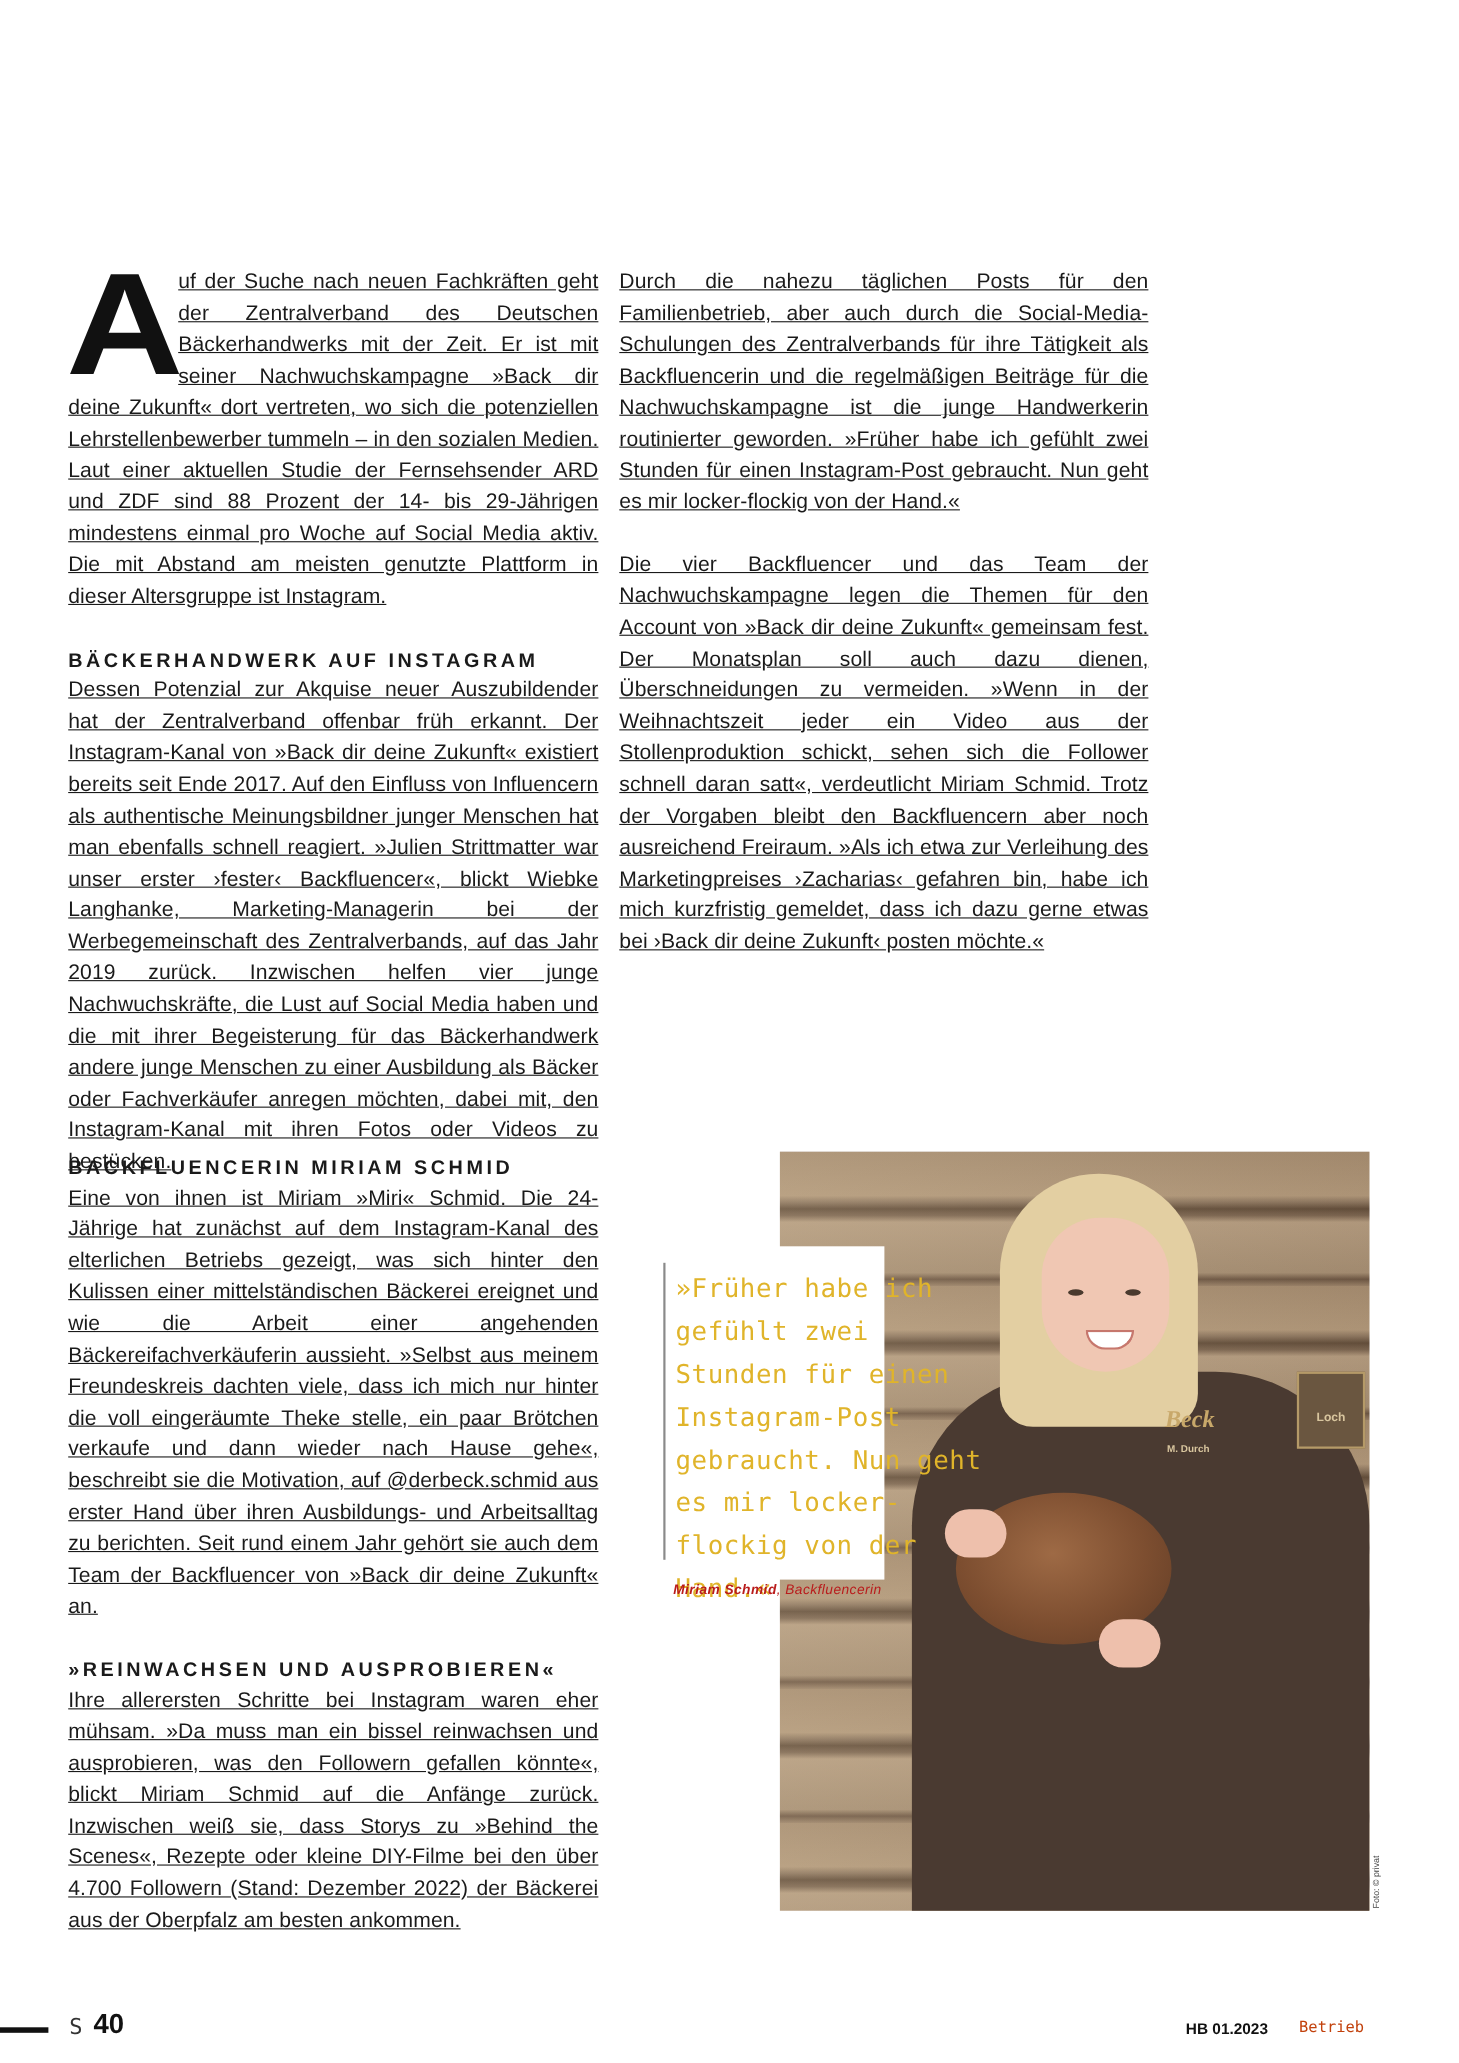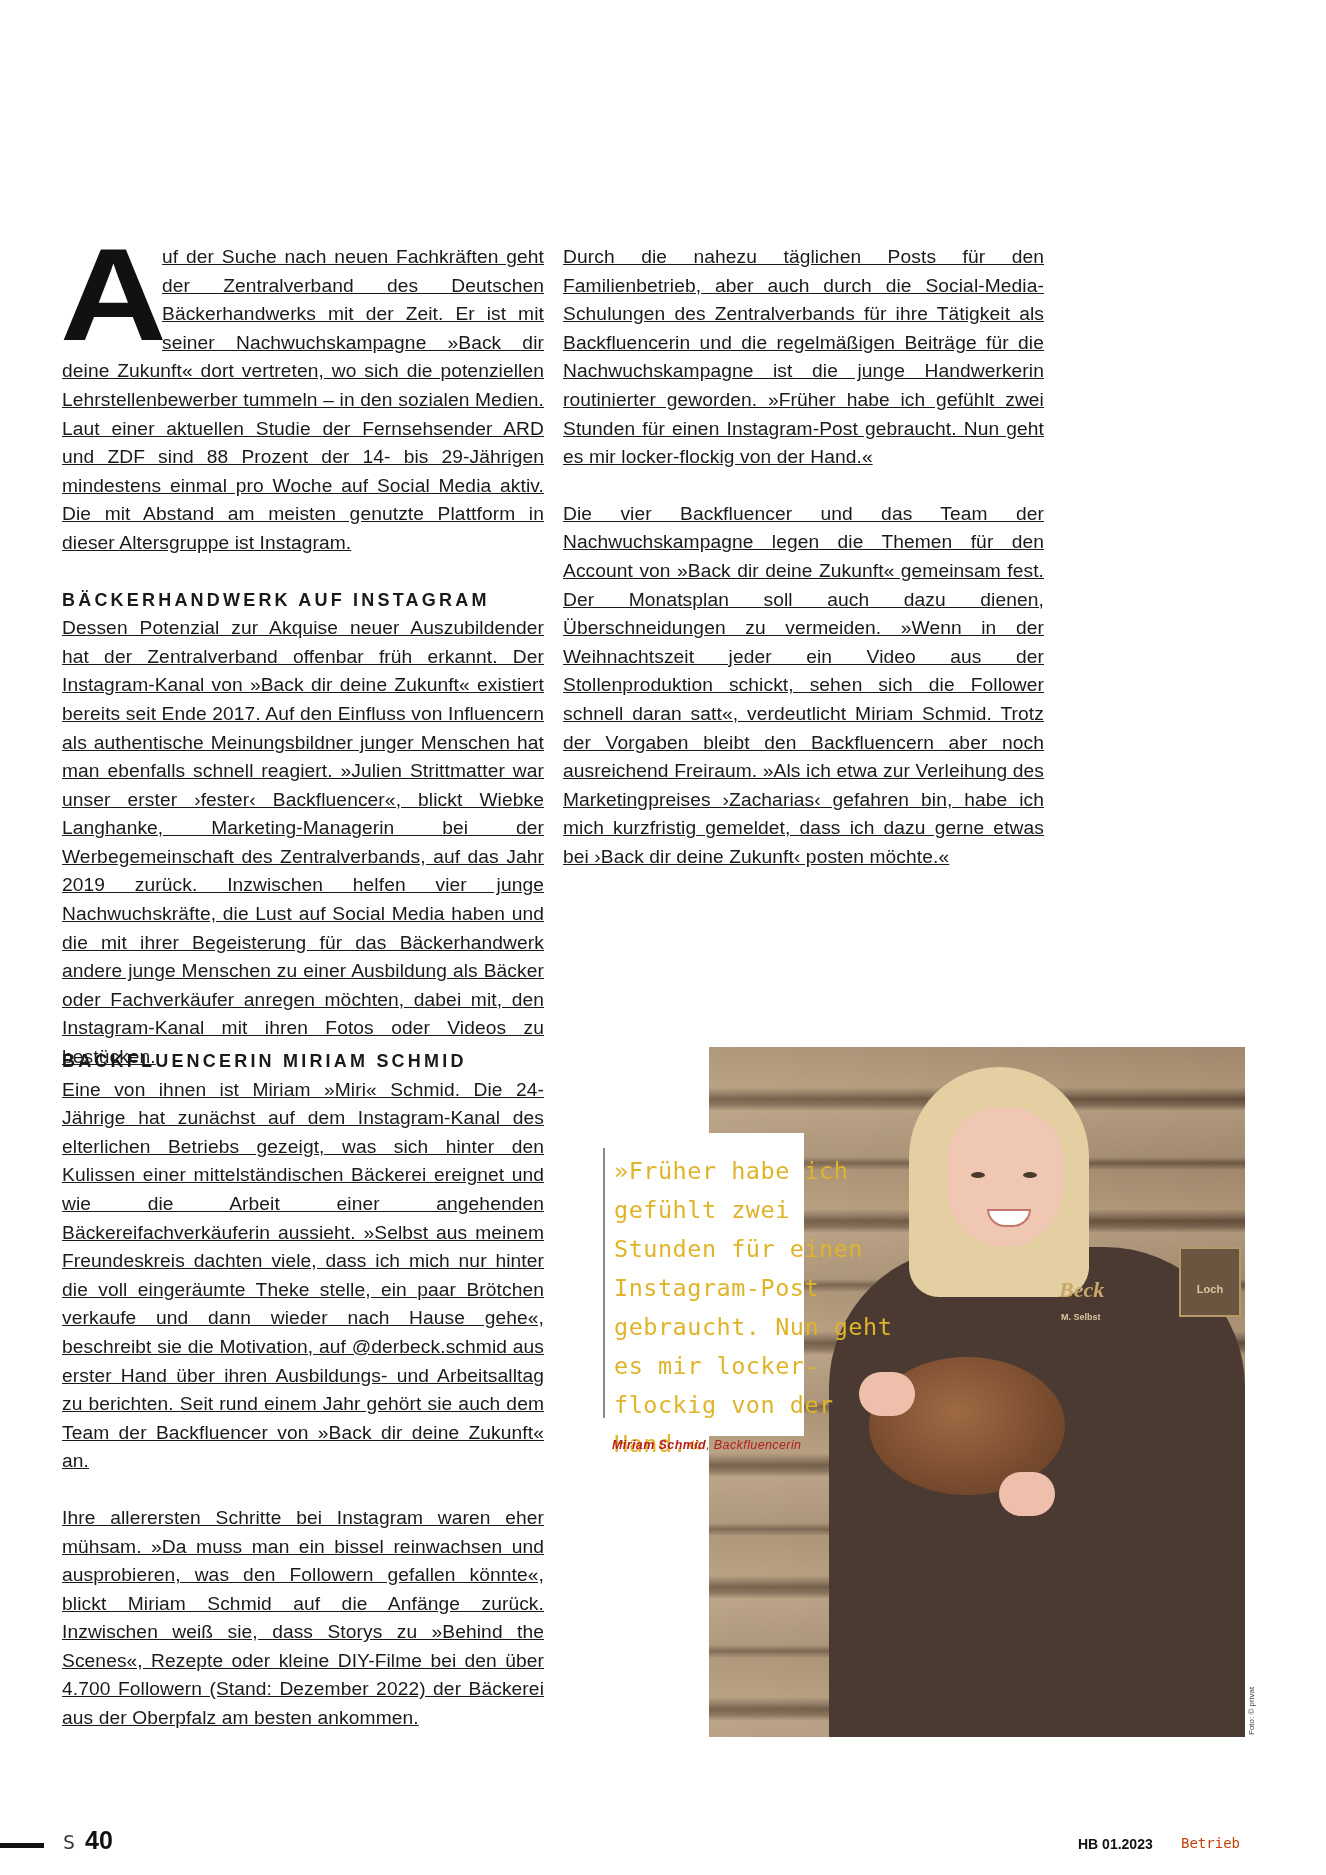--- a/index.html
+++ b/index.html
@@ -152,39 +152,40 @@
   <p>uf der Suche nach neuen Fachkräften geht der Zentralverband des Deutschen Bäckerhandwerks mit der Zeit. Er ist mit seiner Nachwuchskampagne »Back dir deine Zukunft« dort vertreten, wo sich die potenziellen Lehrstellenbewerber tummeln – in den sozialen Medien. Laut einer aktuellen Studie der Fernsehsender ARD und ZDF sind 88 Prozent der 14- bis 29-Jährigen mindestens einmal pro Woche auf Social Media aktiv. Die mit Abstand am meisten genutzte Plattform in dieser Altersgruppe ist Instagram.</p>
   <div class="gap"></div>
   <h2 class="heading">Bäckerhandwerk auf Instagram</h2>
   <p>Dessen Potenzial zur Akquise neuer Auszubildender hat der Zentralverband offenbar früh erkannt. Der Instagram-Kanal von »Back dir deine Zukunft« existiert bereits seit Ende 2017. Auf den Einfluss von Influencern als authentische Meinungsbildner junger Menschen hat man ebenfalls schnell reagiert. »Julien Strittmatter war unser erster ›fester‹ Backfluencer«, blickt Wiebke Langhanke, Marketing-Managerin bei der Werbegemeinschaft des Zentralverbands, auf das Jahr 2019 zurück. Inzwischen helfen vier junge Nachwuchskräfte, die Lust auf Social Media haben und die mit ihrer Begeisterung für das Bäckerhandwerk andere junge Menschen zu einer Ausbildung als Bäcker oder Fachverkäufer anregen möchten, dabei mit, den Instagram-Kanal mit ihren Fotos oder Videos zu bestücken.</p>
 </div>
 
 <div class="col col-left-bottom">
   <h2 class="heading">Backfluencerin Miriam Schmid</h2>
   <p>Eine von ihnen ist Miriam »Miri« Schmid. Die 24-Jährige hat zunächst auf dem Instagram-Kanal des elterlichen Betriebs gezeigt, was sich hinter den Kulissen einer mittelständischen Bäckerei ereignet und wie die Arbeit einer angehenden Bäckereifachverkäuferin aussieht. »Selbst aus meinem Freundeskreis dachten viele, dass ich mich nur hinter die voll eingeräumte Theke stelle, ein paar Brötchen verkaufe und dann wieder nach Hause gehe«, beschreibt sie die Motivation, auf @derbeck.schmid aus erster Hand über ihren Ausbildungs- und Arbeitsalltag zu berichten. Seit rund einem Jahr gehört sie auch dem Team der Backfluencer von »Back dir deine Zukunft« an.</p>
   <div class="gap"></div>
+  <h2 class="heading">»Reinwachsen und ausprobieren«</h2>
   <p>Ihre allerersten Schritte bei Instagram waren eher mühsam. »Da muss man ein bissel reinwachsen und ausprobieren, was den Followern gefallen könnte«, blickt Miriam Schmid auf die Anfänge zurück. Inzwischen weiß sie, dass Storys zu »Behind the Scenes«, Rezepte oder kleine DIY-Filme bei den über 4.700 Followern (Stand: Dezember 2022) der Bäckerei aus der Oberpfalz am besten ankommen.</p>
 </div>
 
 <div class="col col-right">
   <p>Durch die nahezu täglichen Posts für den Familienbetrieb, aber auch durch die Social-Media-Schulungen des Zentralverbands für ihre Tätigkeit als Backfluencerin und die regelmäßigen Beiträge für die Nachwuchskampagne ist die junge Handwerkerin routinierter geworden. »Früher habe ich gefühlt zwei Stunden für einen Instagram-Post gebraucht. Nun geht es mir locker-flockig von der Hand.«</p>
   <div class="gap"></div>
   <p>Die vier Backfluencer und das Team der Nachwuchskampagne legen die Themen für den Account von »Back dir deine Zukunft« gemeinsam fest. Der Monatsplan soll auch dazu dienen, Überschneidungen zu vermeiden. »Wenn in der Weihnachtszeit jeder ein Video aus der Stollenproduktion schickt, sehen sich die Follower schnell daran satt«, verdeutlicht Miriam Schmid. Trotz der Vorgaben bleibt den Backfluencern aber noch ausreichend Freiraum. »Als ich etwa zur Verleihung des Marketingpreises ›Zacharias‹ gefahren bin, habe ich mich kurzfristig gemeldet, dass ich dazu gerne etwas bei ›Back dir deine Zukunft‹ posten möchte.«</p>
 </div>
 
 <div class="photo">
   <div class="wood-tint"></div>
   <div class="person-jacket"></div>
   <div class="person-hair"></div>
   <div class="person-face"></div>
   <div class="person-eye-l"></div>
   <div class="person-eye-r"></div>
   <div class="person-smile"></div>
   <div class="jacket-logo">Beck</div>
-  <div class="jacket-name">M. Selbst</div>
+  <div class="jacket-name">M. Durch</div>
   <div class="jacket-badge">Loch</div>
   <div class="bread"></div>
   <div class="hand-l"></div>
   <div class="hand-r"></div>
 </div>
 <div class="photo-credit">Foto: © privat</div>
 
 <div class="quote-box"></div>
 <div class="quote-bar"></div>
 <div class="quote-text">»Früher habe ich gefühlt zwei Stunden für einen Instagram-Post gebraucht. Nun geht es mir locker-flockig von der Hand.«</div>

